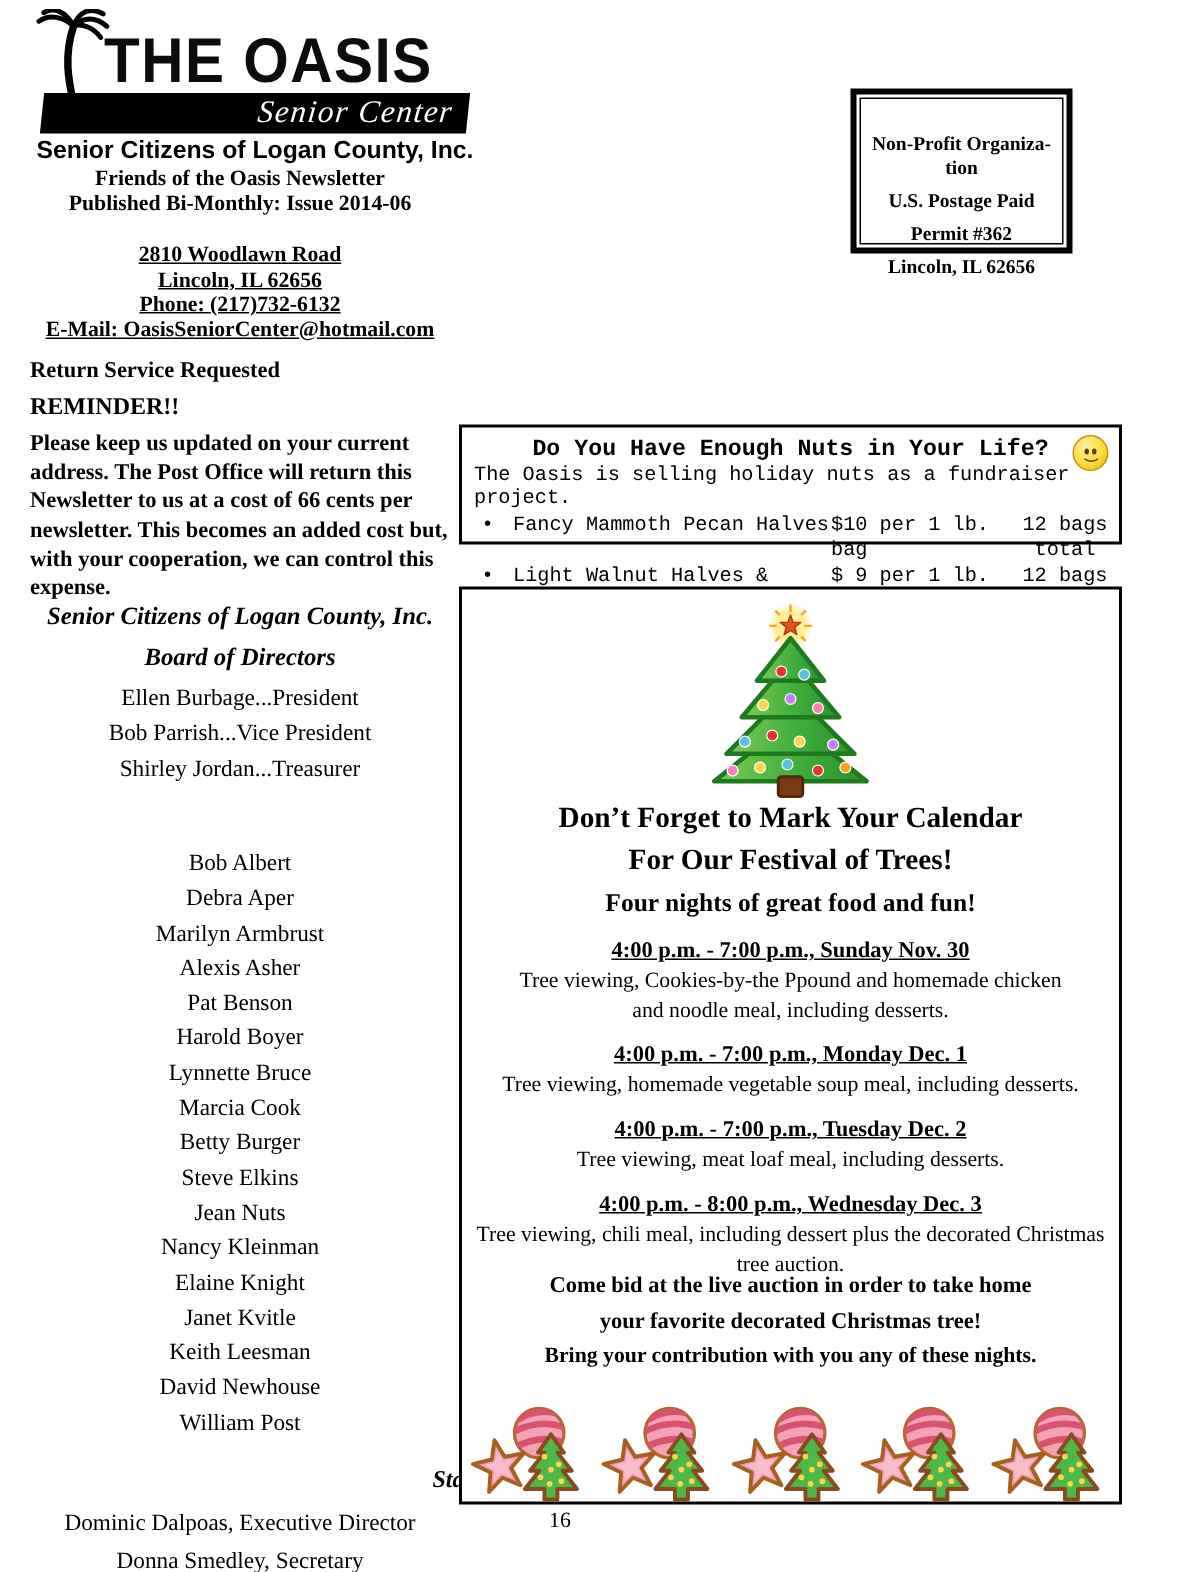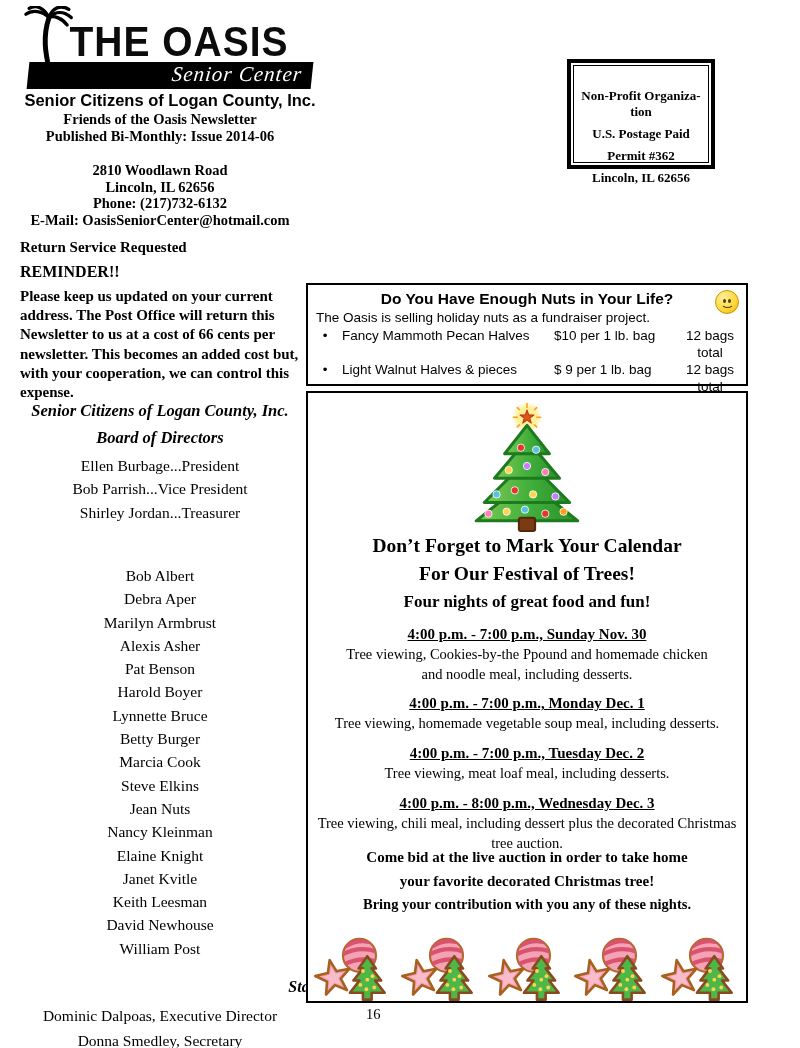--- a/index.html
+++ b/index.html
@@ -23,21 +23,21 @@
     font-style:italic; font-size:21px; line-height:25px; letter-spacing:1px;
     font-family:"Liberation Serif", serif; transform:skewX(-6deg);
   }
   .logo-org {
     position:absolute; left:8px; top:85px; width:300px; text-align:center;
     font-family:"Liberation Sans", sans-serif; font-weight:700; font-size:16.5px;
   }
   .masthead { position:absolute; left:0; top:111px; width:320px; text-align:center;
     font-weight:700; font-size:14.5px; line-height:16.5px; }
   .address { position:absolute; left:0; top:162px; width:320px; text-align:center;
-    font-weight:700; font-size:14.5px; line-height:16.5px; }
+    font-weight:700; font-size:14.5px; line-height:16.5px;text-decoration:underline; }
   .return-svc { position:absolute; left:20px; top:239px; font-weight:700; font-size:15px; }
   .reminder-h { position:absolute; left:20px; top:263px; font-weight:700; font-size:16px; }
   .reminder-p { position:absolute; left:20px; top:287px; width:280px;
     font-weight:700; font-size:15px; line-height:19.2px; }
   .board-h1 { position:absolute; left:0; top:401px; width:320px; text-align:center;
     font-weight:700; font-style:italic; font-size:16.5px; }
   .board-h2 { position:absolute; left:0; top:428px; width:320px; text-align:center;
     font-weight:700; font-style:italic; font-size:16.5px; }
   .officers { position:absolute; left:0; top:454px; width:320px; text-align:center;
     font-size:15.5px; line-height:23.4px; }
@@ -53,23 +53,23 @@
     border:4px solid #000; padding:2px; background:#fff;
   }
   .postage-inner {
     width:100%; height:100%; border:1.5px solid #000; text-align:center;
     font-weight:700; font-size:13px; line-height:15px; padding-top:22px;
   }
   .pb-line { margin-bottom:7px; }
   .pb-cont { margin-top:-6px; margin-bottom:7px; }
   
   .nuts {
-    position:absolute; left:306px; top:283px; width:442px; height:103px;
+    position:absolute; left:306px; top:283px; width:442px; height:80px;
     border:2.5px solid #000; background:#fff;
-    font-family:Liberation Sans, sans-serif;
+    font-family:Liberation Mono, monospace;
   }
   .nuts-title { text-align:center; font-weight:700; font-size:15.5px; margin-top:5px; }
   .nuts-intro { font-size:13.5px; margin:2px 0 2px 8px; }
   .nuts-row { display:grid; grid-template-columns:34px 212px 120px 1fr;
     font-size:13.5px; line-height:17px; }
   .nuts-bullet { text-align:center; }
   .nuts-price { }
   .nuts-total { text-align:center; }
   .smiley {
     position:absolute; right:7px; top:5px; width:24px; height:24px; border-radius:50%;
@@ -189,22 +189,22 @@
     <div>Shirley Jordan...Treasurer</div>
   </div>
   <div class="members">
     <div>Bob Albert</div>
     <div>Debra Aper</div>
     <div>Marilyn Armbrust</div>
     <div>Alexis Asher</div>
     <div>Pat Benson</div>
     <div>Harold Boyer</div>
     <div>Lynnette Bruce</div>
+    <div>Marcia Cook</div>
     <div>Betty Burger</div>
-    <div>Marcia Cook</div>
     <div>Steve Elkins</div>
     <div>Jean Nuts</div>
     <div>Nancy Kleinman</div>
     <div>Elaine Knight</div>
     <div>Janet Kvitle</div>
     <div>Keith Leesman</div>
     <div>David Newhouse</div>
     <div>William Post</div>
   </div>
   <div class="staff-h">Staff</div>

